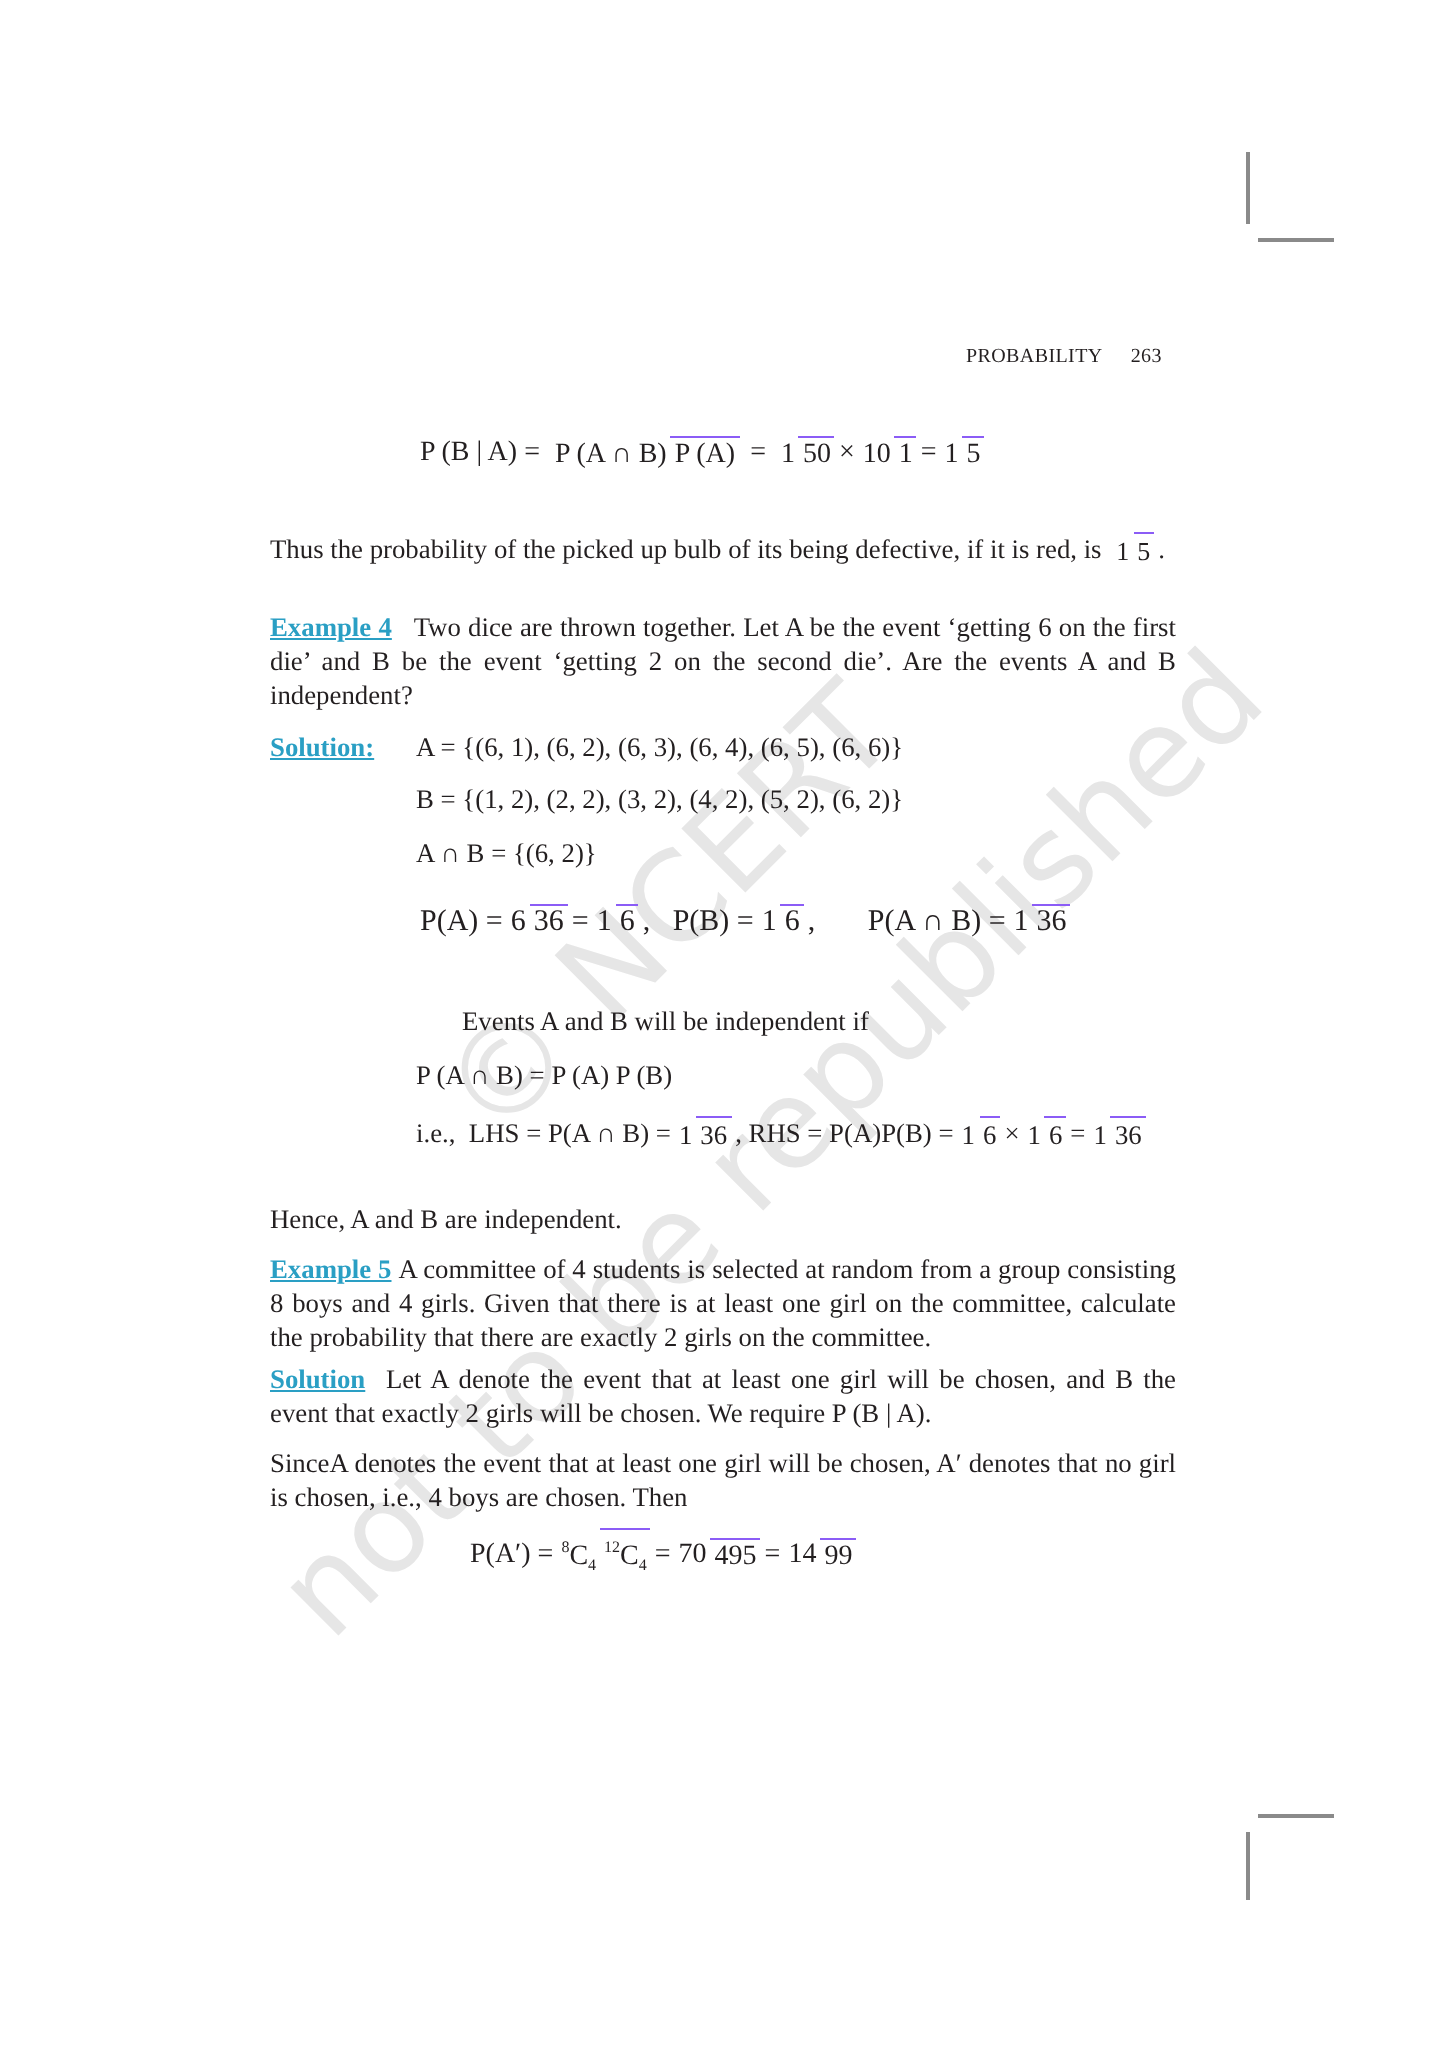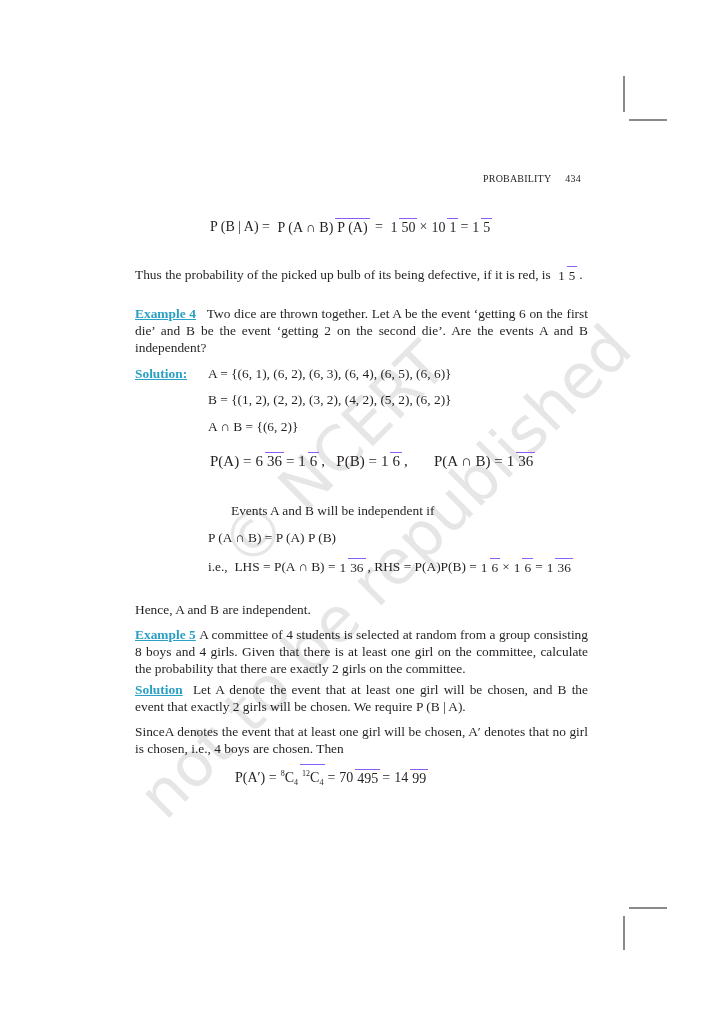--- a/index.html
+++ b/index.html
@@ -29,21 +29,21 @@
 <div class="crop" style="left:629px;top:119px;width:38px;height:2px;"></div>
 <div class="crop" style="left:629px;top:907px;width:38px;height:2px;"></div>
 <div class="crop" style="left:623px;top:916px;width:2px;height:34px;"></div>
 
 <div class="wm" style="left:232px;top:520px;font-size:62px;transform:rotate(-45deg);">© NCERT</div>
 <div class="wm" style="left:150px;top:770px;font-size:62px;transform:rotate(-45deg);">not to be republished</div>
 
 <div class="content">
 
 <div class="abs header">
-  <span>PROBABILITY</span><span class="pg">434</span>
+  <span>PROBABILITY</span><span class="pg">263</span>
 </div>
 
 <div class="math" style="left:210px;top:218px;align-items:center;">
   <span>P (B | A) =</span>&nbsp;
   <span class="frac">
         <span class="n">P (A ∩ B)</span>
         <span class="d">P (A)</span>
       </span>
   &nbsp;<span>=</span>&nbsp;
   <span class="frac">

